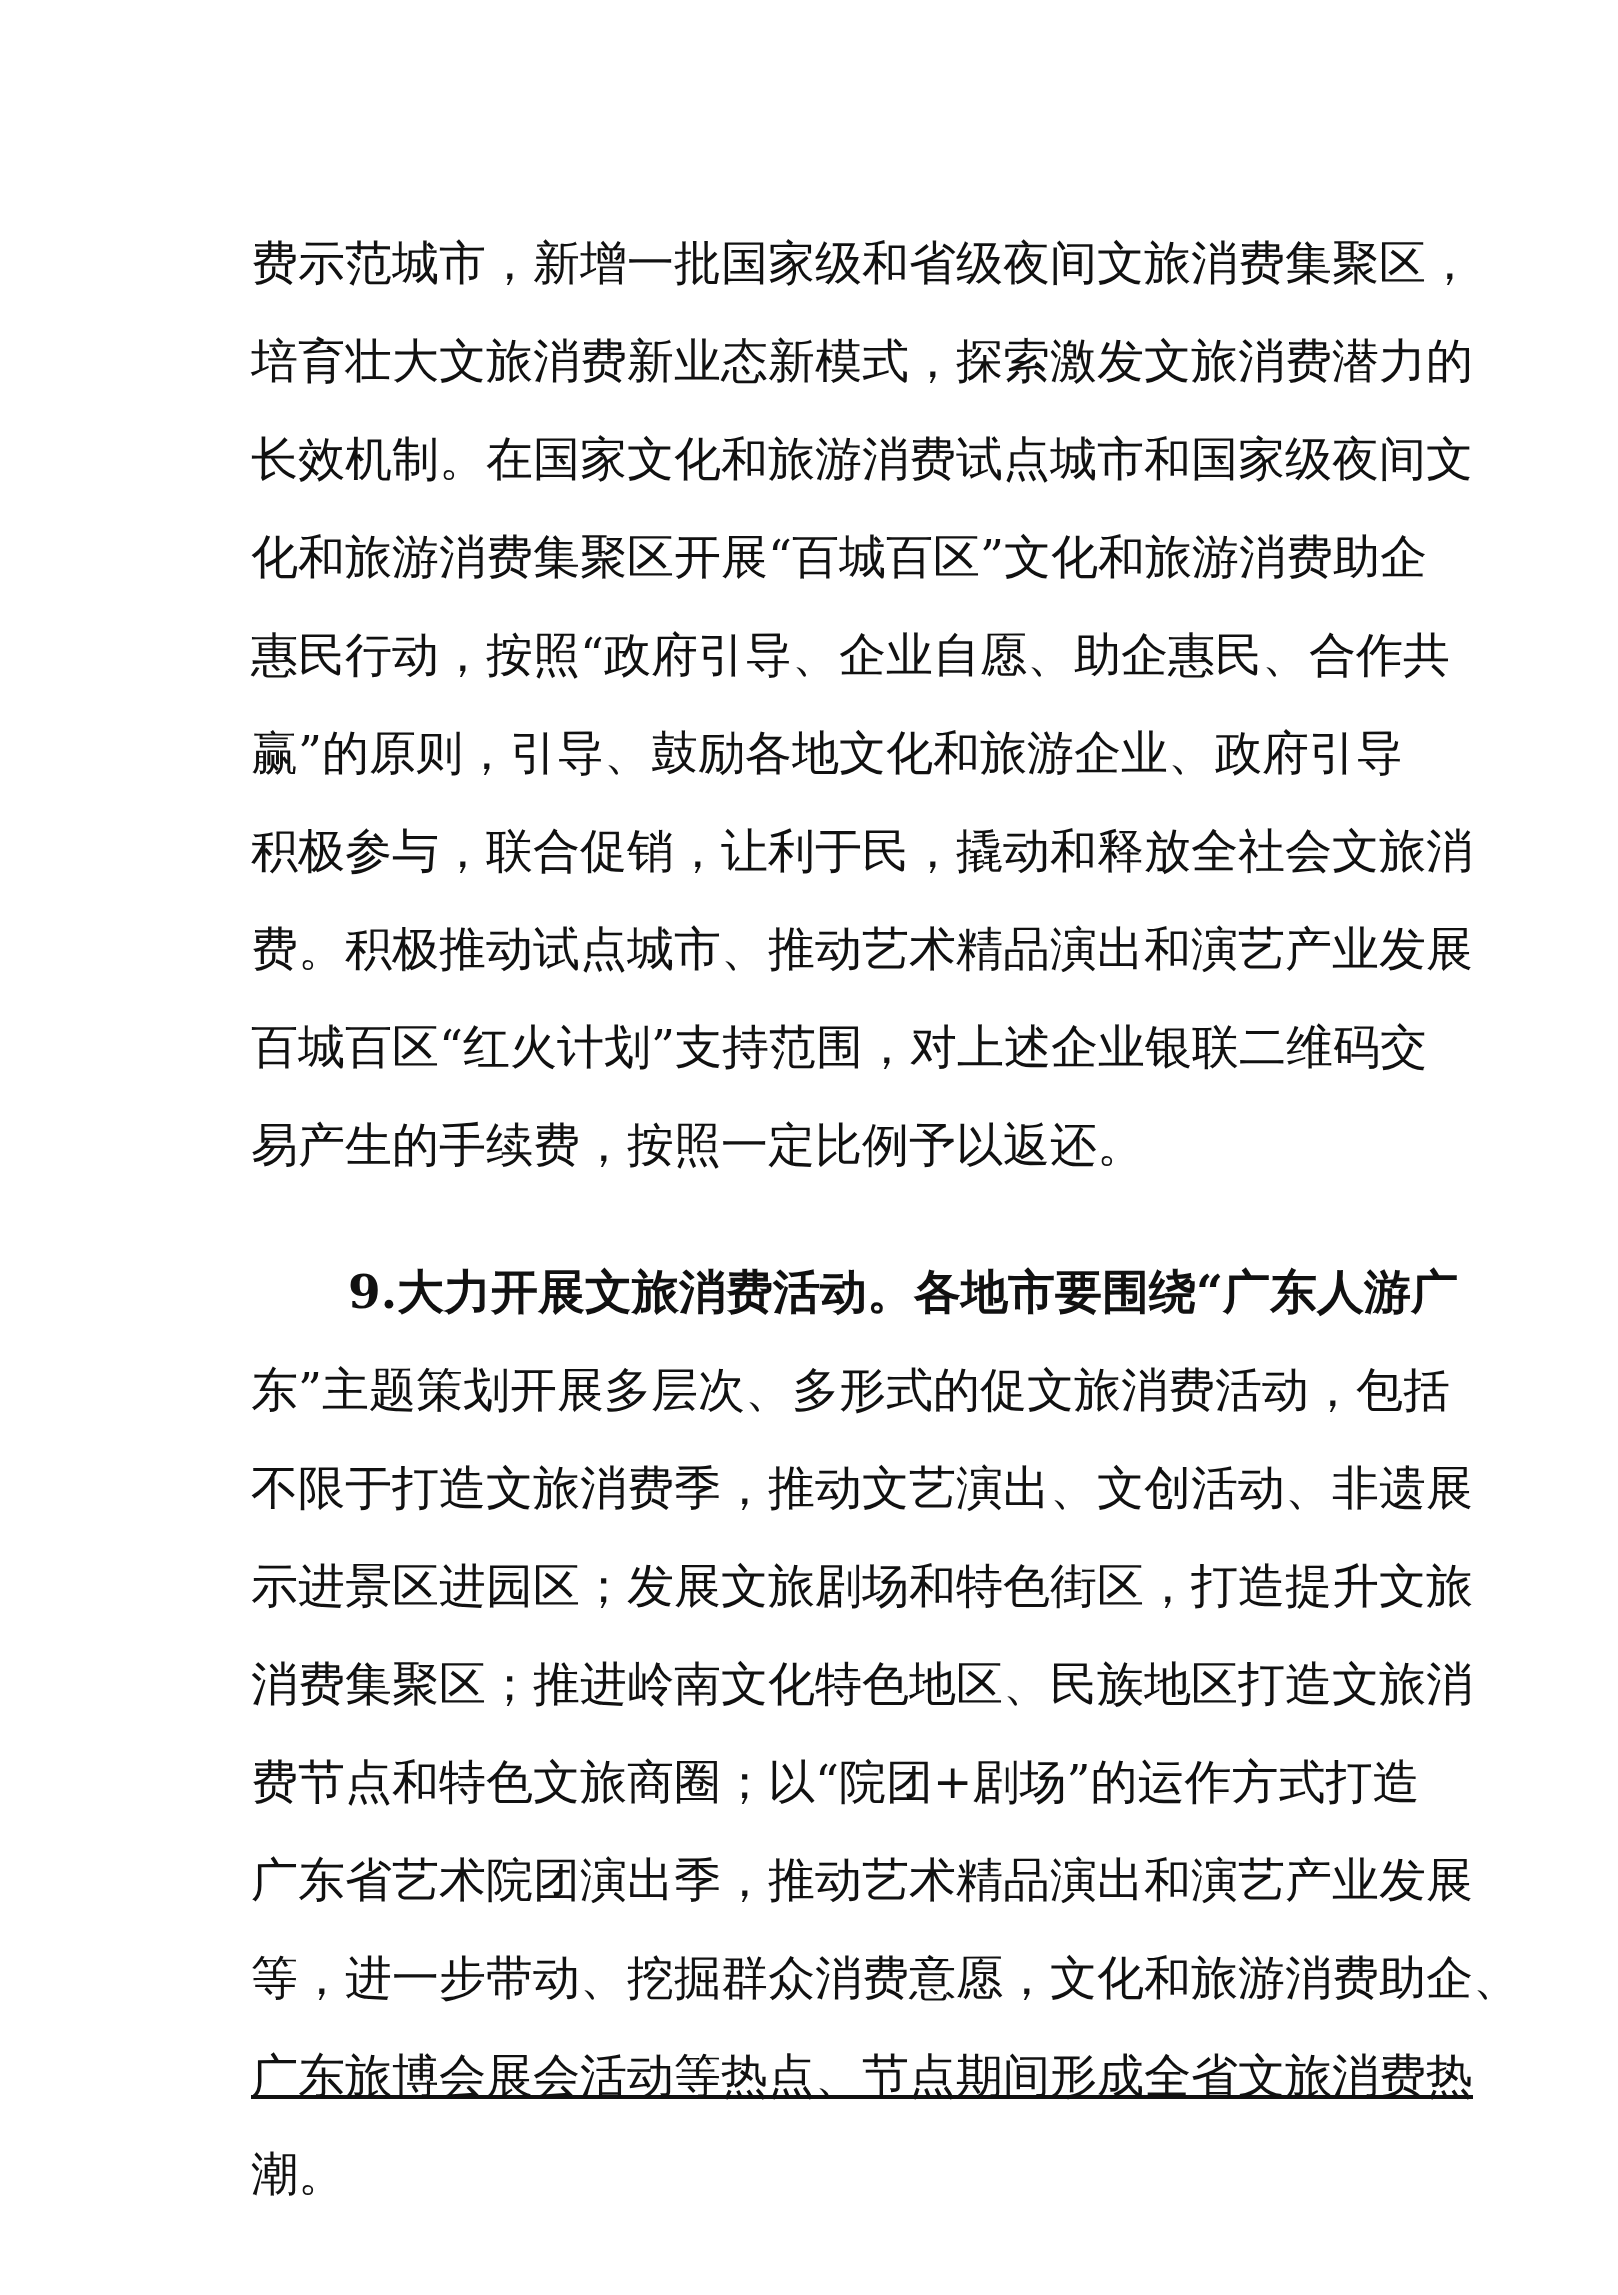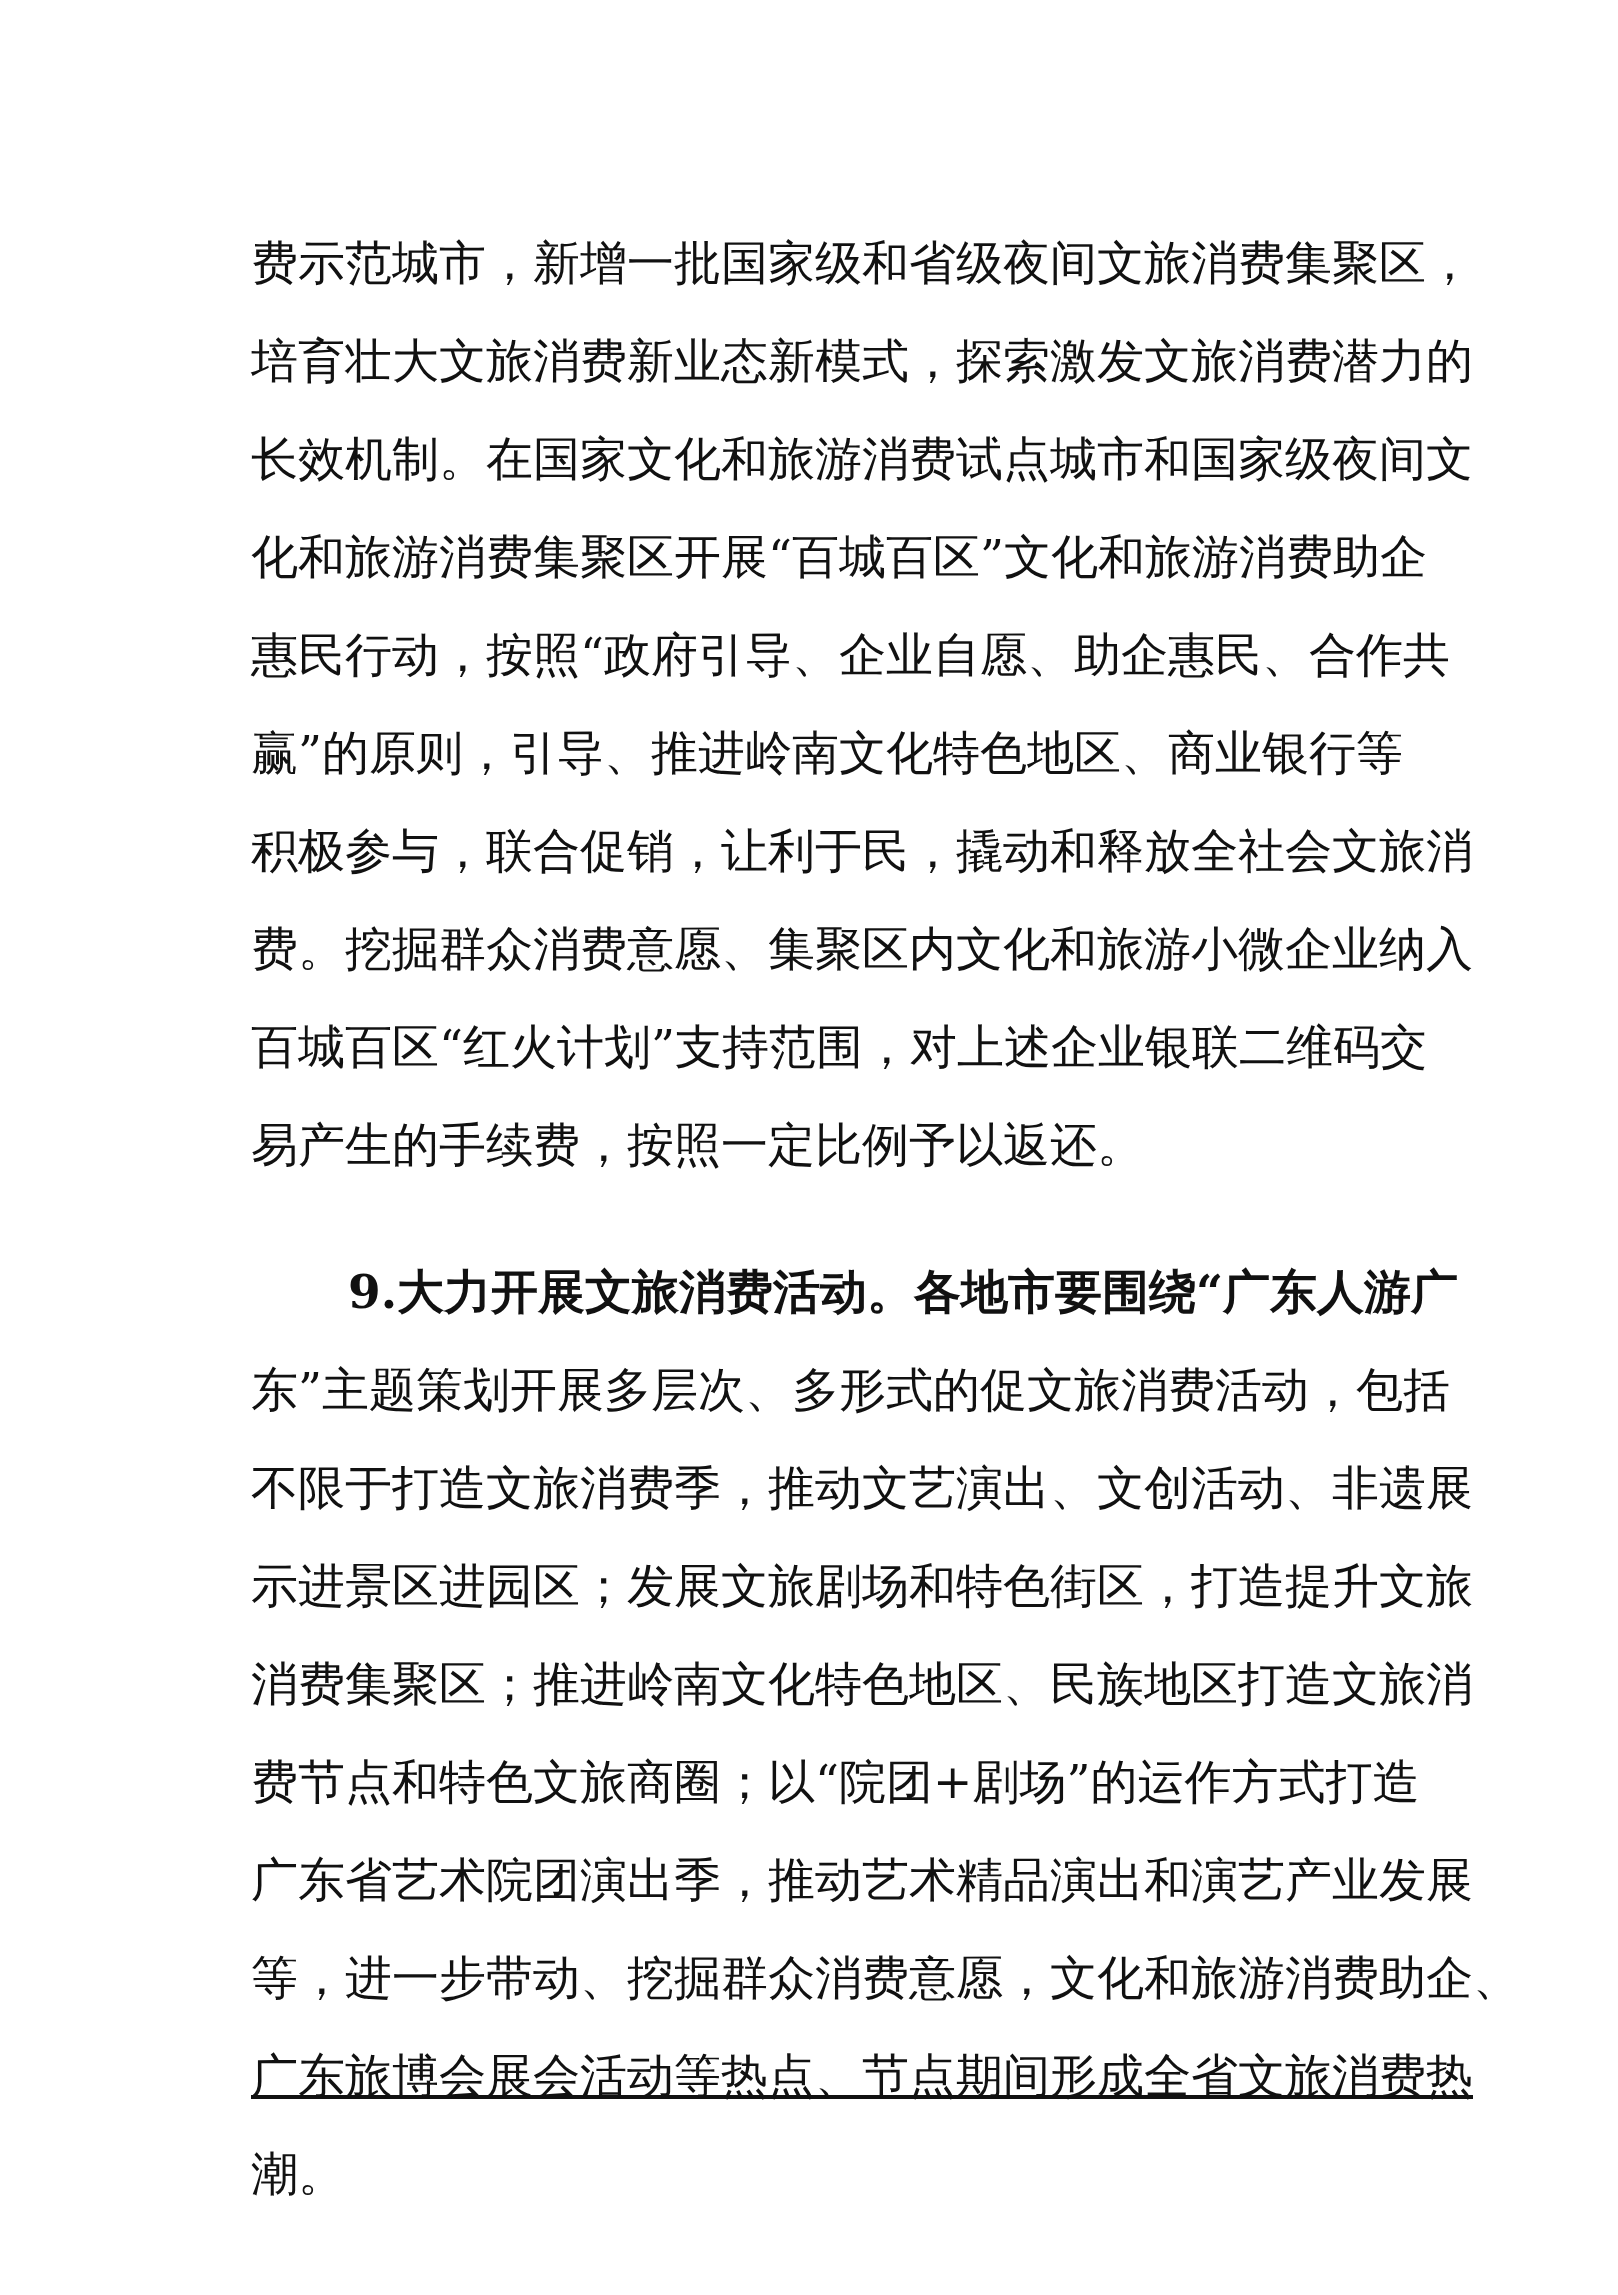--- a/index.html
+++ b/index.html
@@ -24,23 +24,23 @@
 </head>
 <body>
 
 <div class="page">
   <div id="lines">
       <div class="line" style="top: 226px;">费示范城市，新增一批国家级和省级夜间文旅消费集聚区，</div>
       <div class="line" style="top: 324px;">培育壮大文旅消费新业态新模式，探索激发文旅消费潜力的</div>
       <div class="line" style="top: 422px;">长效机制。在国家文化和旅游消费试点城市和国家级夜间文</div>
       <div class="line" style="top: 520px;">化和旅游消费集聚区开展“百城百区”文化和旅游消费助企</div>
       <div class="line" style="top: 618px;">惠民行动，按照“政府引导、企业自愿、助企惠民、合作共</div>
-      <div class="line" style="top: 716px;">赢”的原则，引导、推进岭南文化特色地区、商业银行等</div>
+      <div class="line" style="top: 716px;">赢”的原则，引导、鼓励各地文化和旅游企业、政府引导</div>
       <div class="line" style="top: 814px;">积极参与，联合促销，让利于民，撬动和释放全社会文旅消</div>
-      <div class="line" style="top: 912px;">费。挖掘群众消费意愿、集聚区内文化和旅游小微企业纳入</div>
+      <div class="line" style="top: 912px;">费。积极推动试点城市、推动艺术精品演出和演艺产业发展</div>
       <div class="line" style="top: 1010px;">百城百区“红火计划”支持范围，对上述企业银联二维码交</div>
       <div class="line last" style="top: 1108px;">易产生的手续费，按照一定比例予以返还。</div>
       <div class="line indent" style="top: 1255px;">9.大力开展文旅消费活动。各地市要围绕“广东人游广</div>
       <div class="line" style="top: 1353px;">东”主题策划开展多层次、多形式的促文旅消费活动，包括</div>
       <div class="line" style="top: 1451px;">不限于打造文旅消费季，推动文艺演出、文创活动、非遗展</div>
       <div class="line" style="top: 1549px;">示进景区进园区；发展文旅剧场和特色街区，打造提升文旅</div>
       <div class="line" style="top: 1647px;">消费集聚区；推进岭南文化特色地区、民族地区打造文旅消</div>
       <div class="line" style="top: 1745px;">费节点和特色文旅商圈；以“院团+剧场”的运作方式打造</div>
       <div class="line" style="top: 1843px;">广东省艺术院团演出季，推动艺术精品演出和演艺产业发展</div>
       <div class="line" style="top: 1941px;">等，进一步带动、挖掘群众消费意愿，文化和旅游消费助企、</div>

